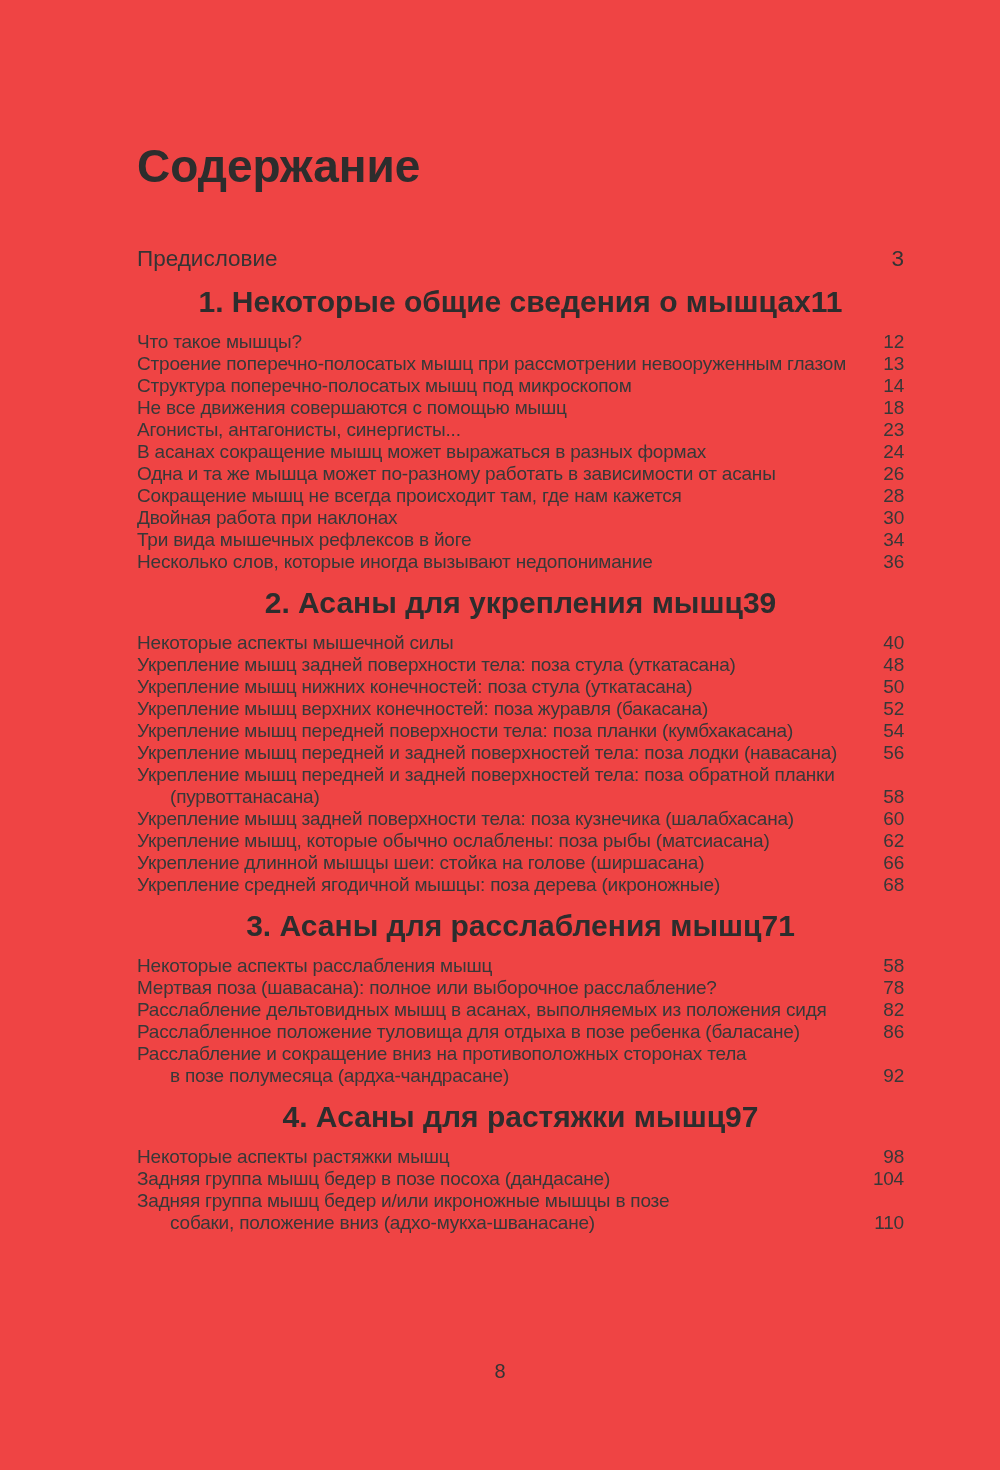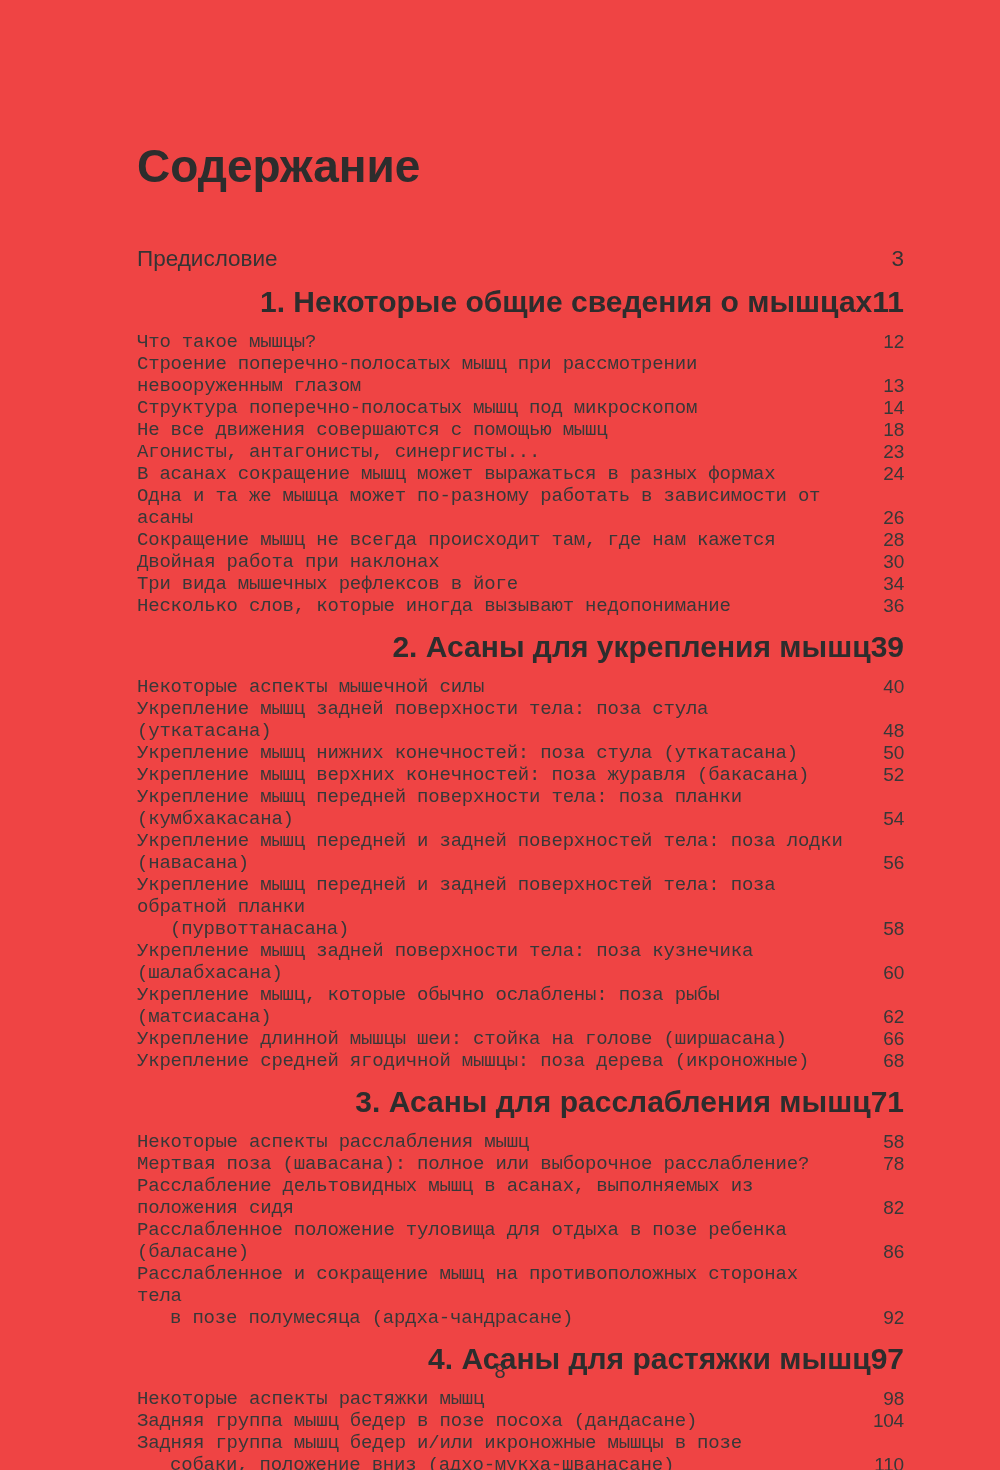--- a/index.html
+++ b/index.html
@@ -31,38 +31,38 @@
     display: flex;
     justify-content: space-between;
     align-items: center;
     font-size: 22.5px;
     line-height: 26px;
     margin: 0 0 8px 0;
     color: #343434;
   }
   .chapter-heading {
     display: flex;
-    justify-content: flex-end;
+    justify-content: center;
     align-items: baseline;
     font-size: 30px;
     font-weight: 600;
     line-height: 34px;
     color: #2d2d2d;
     margin: 13px 0 12px 0;
   }
   .entry {
     display: flex;
     justify-content: space-between;
     align-items: flex-end;
     font-size: 19px;
     line-height: 22px;
     letter-spacing: -0.2px;
     color: #383838;
   }
-  .entry-text { flex: 1 1 auto; padding-right: 14px; font-family: Liberation Mono, monospace; }
+  .entry-text { flex: 1 1 auto; padding-right: 14px; }
   .entry-line2 { padding-left: 33px; }
   .entry-page { flex: 0 0 auto; text-align: right; min-width: 42px; }
   .footer-page {
     position: absolute;
     top: 1360px; left: 0;
     width: 100%;
     text-align: center;
     font-size: 20px;
     color: #343434;
   }
@@ -300,21 +300,21 @@
     <div class="entry-text">
       <div>Расслабленное положение туловища для отдыха в позе ребенка (баласане)</div>
 
     </div>
     <div class="entry-page">86</div>
   </div>
 
 
   <div class="entry">
     <div class="entry-text">
-      <div>Расслабленное и сокращение мышц на противоположных сторонах тела</div>
+      <div>Расслабление и сокращение вниз на противоположных сторонах тела</div>
       <div class="entry-line2">в позе полумесяца (ардха-чандрасане)</div>
     </div>
     <div class="entry-page">92</div>
   </div>
 
   <div class="chapter-heading">
     <span>4. Асаны для растяжки мышц</span>
     <span>97</span>
   </div>
 

